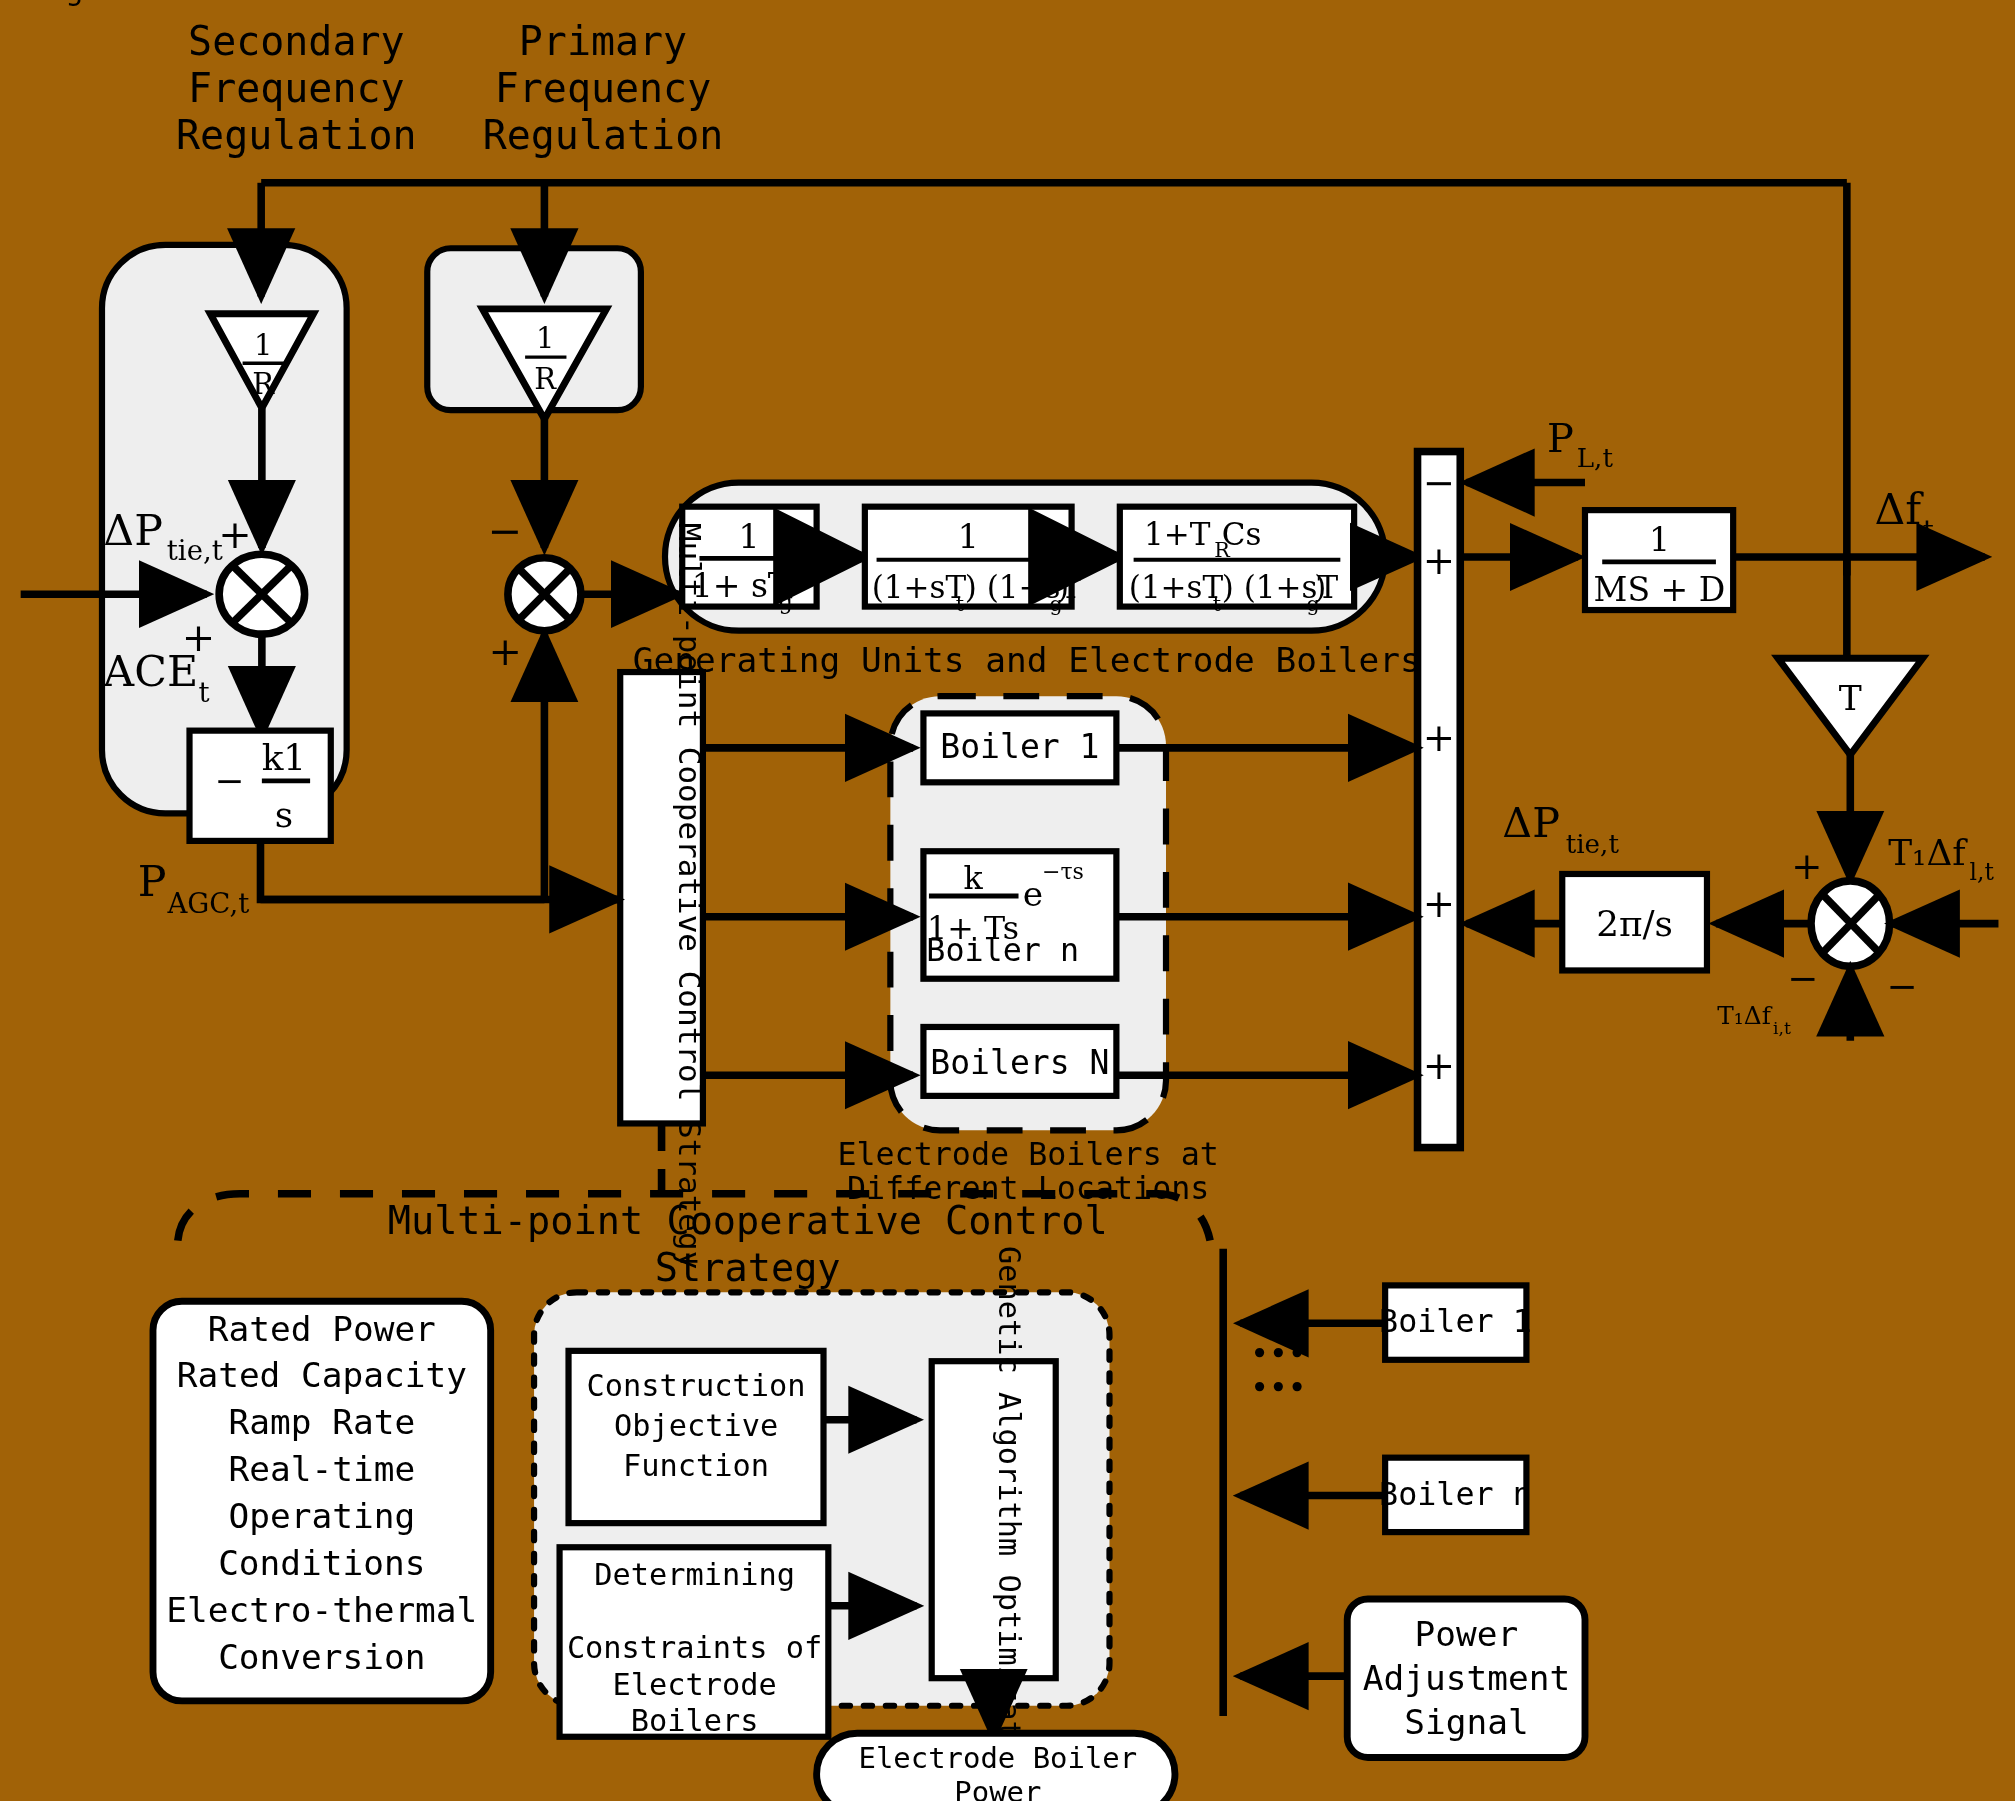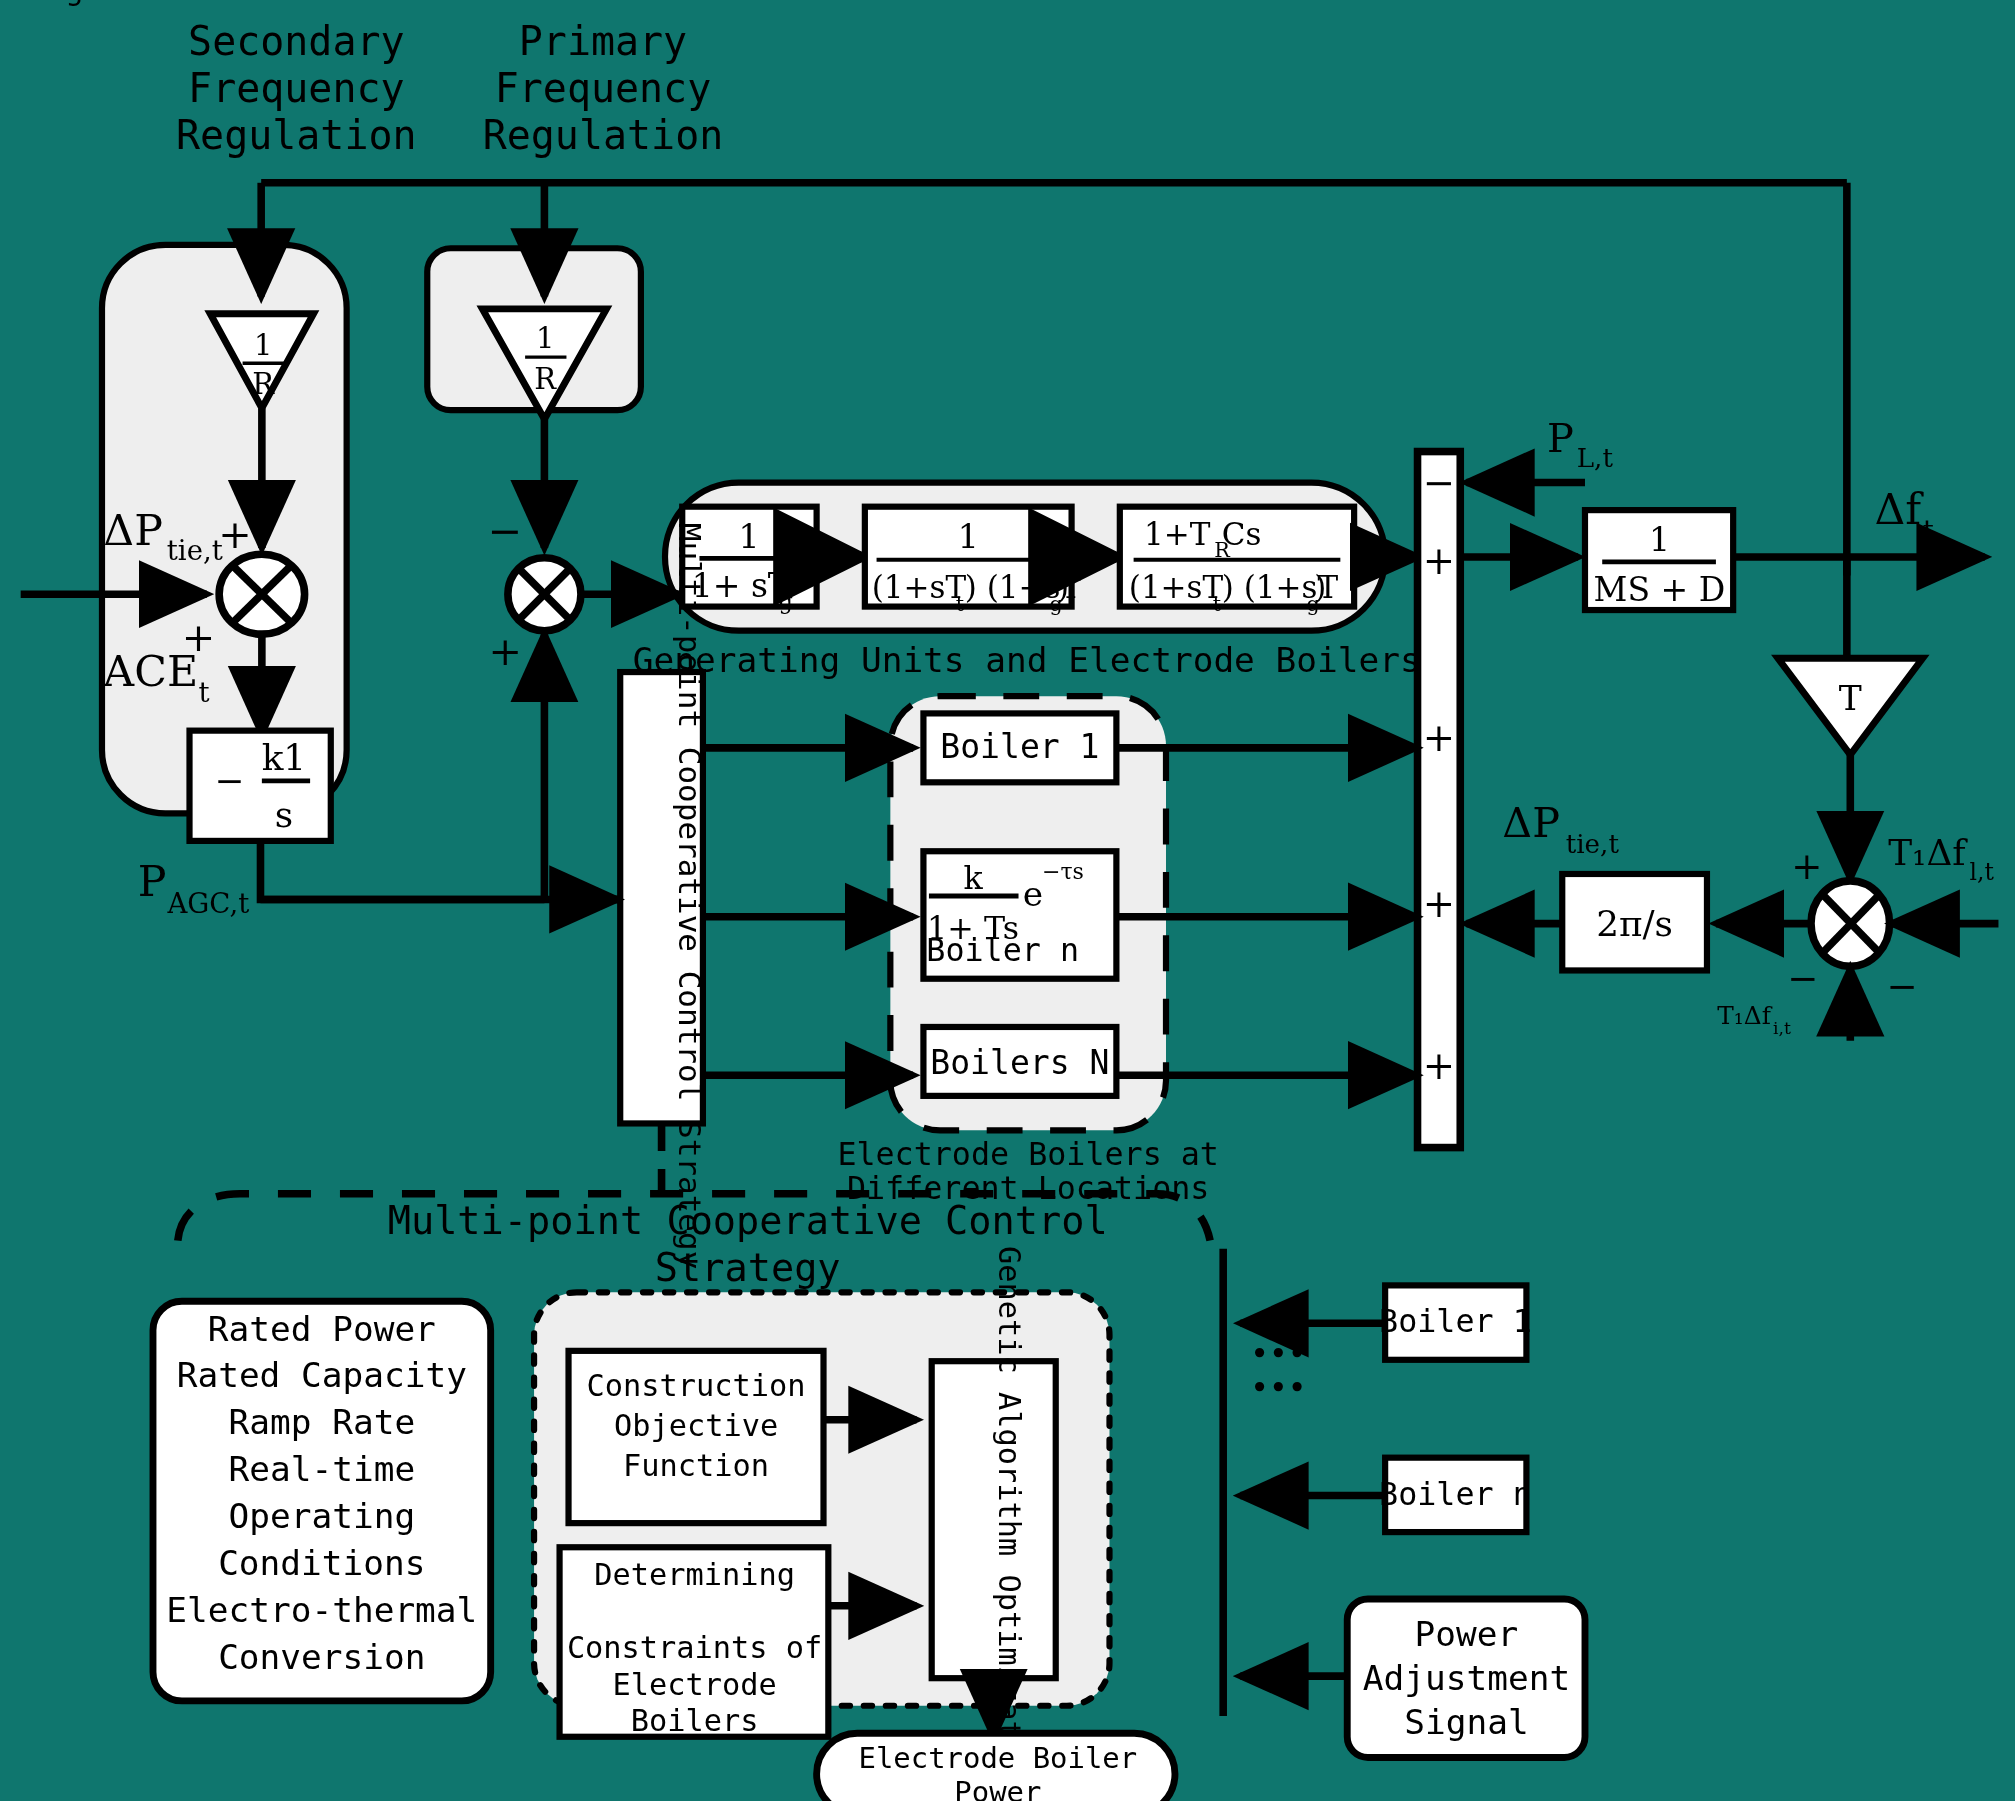--- a/index.html
+++ b/index.html
@@ -1,17 +1,17 @@
 <!DOCTYPE html>
 <html style="font-size:11px"><head>
 <meta charset="utf-8">
 <style>
   html,body{margin:0;padding:0;background:#fff;}
   body{font-family:"DejaVu Serif", serif;}
-  #stage{position:relative;width:2015px;height:1801px;background:#0f766e;overflow:hidden;}
+  #stage{position:relative;width:2015px;height:1801px;background:#a16207;overflow:hidden;}
   svg{position:absolute;left:0;top:0;width:2015px;height:1821px;}
   .mono{font-family:"DejaVu Sans Mono", monospace;}
   .serif{font-family:"DejaVu Serif", serif;}
   text{fill:#000;}
 </style>
 </head>
 <body>
 
 <div id="stage">
 <svg viewBox="0 0 2924 2642" xmlns="http://www.w3.org/2000/svg">

